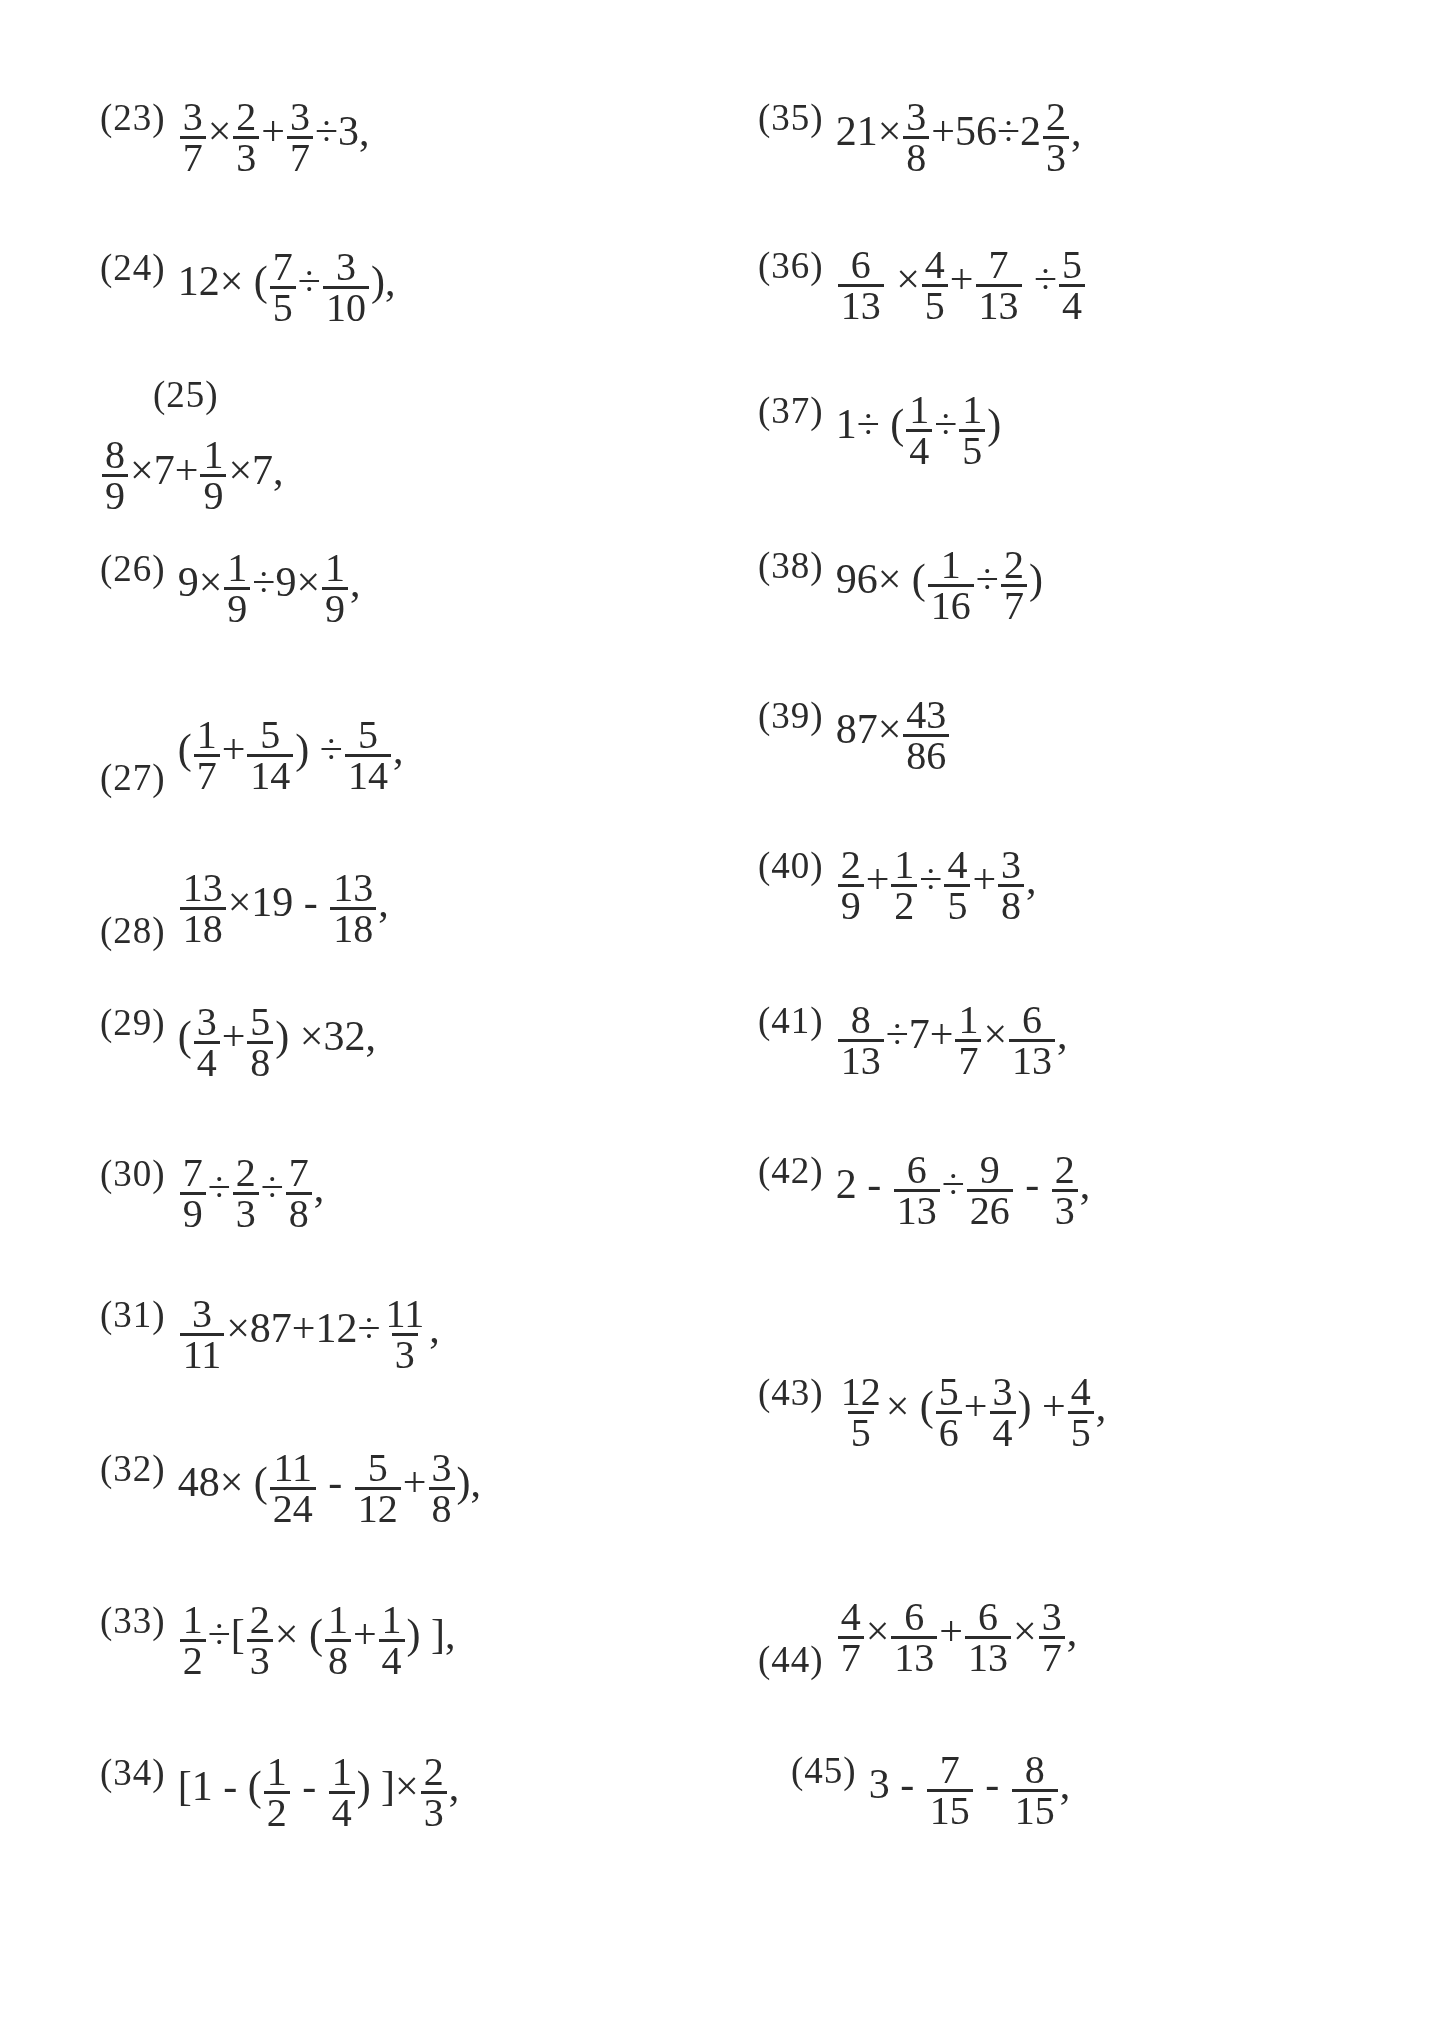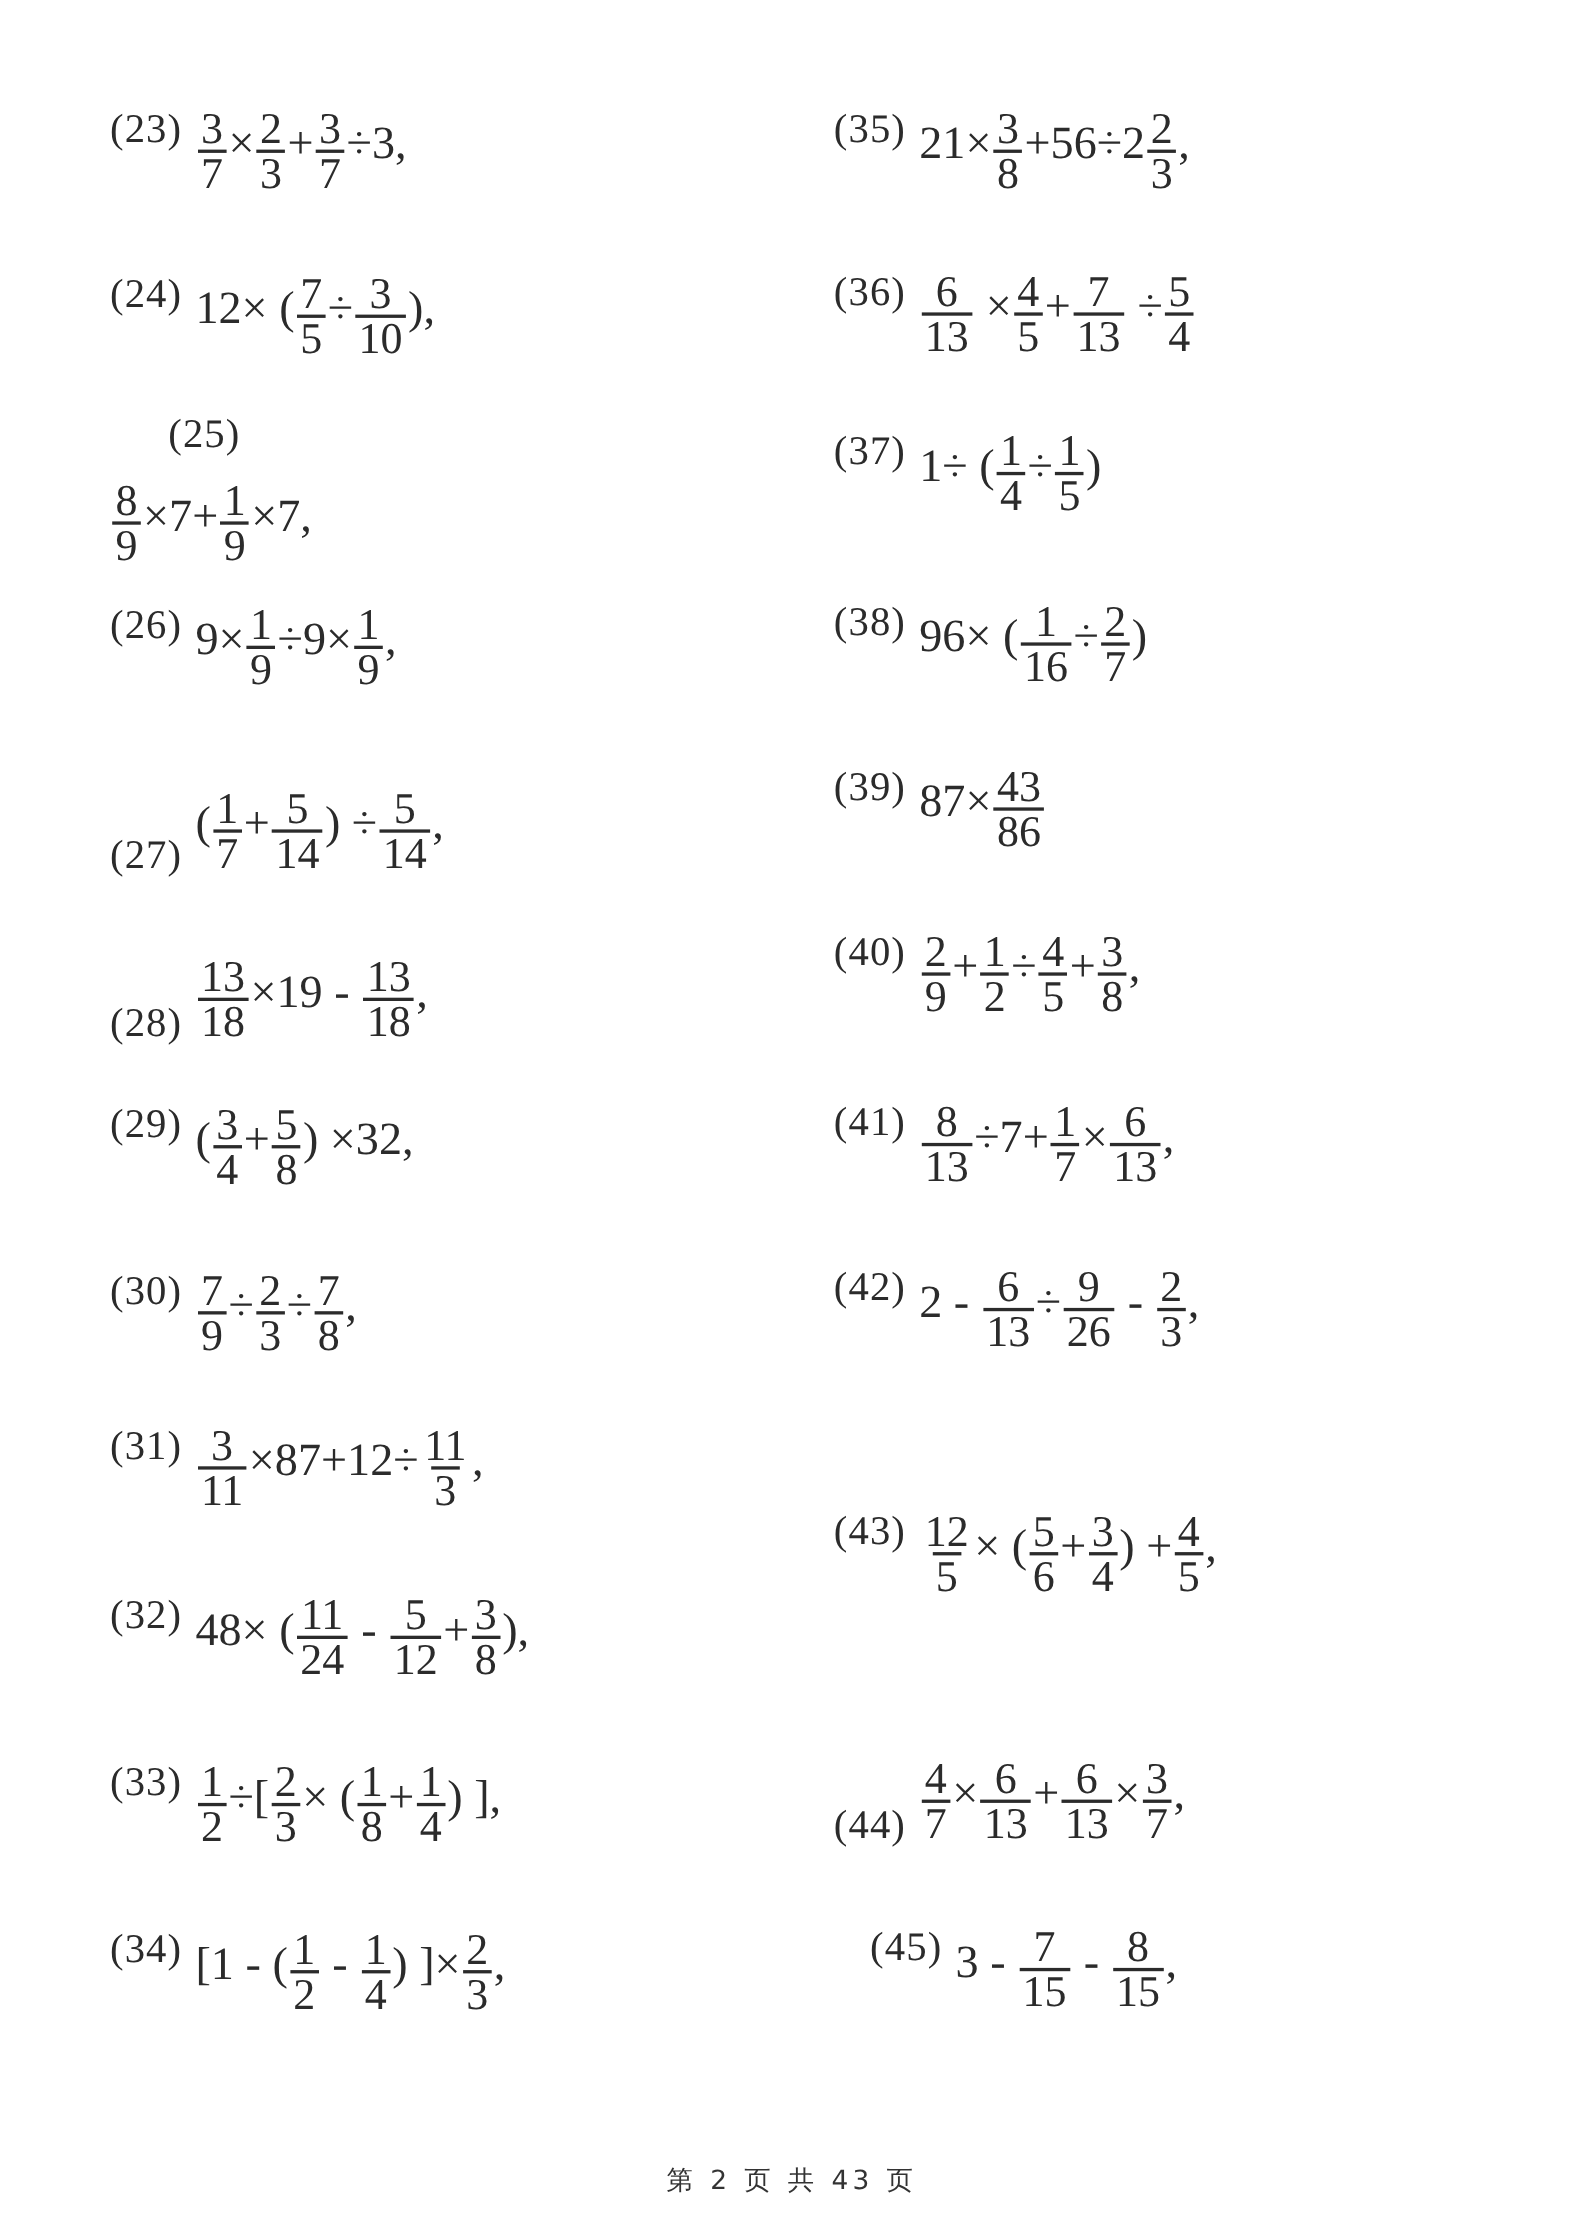--- a/index.html
+++ b/index.html
@@ -23,21 +23,20 @@
   .footer{
     position:absolute;top:1966px;left:0;width:100%;text-align:center;
     font-size:24px;font-family:"DejaVu Sans","Liberation Sans",sans-serif;
     color:#333333;letter-spacing:4px;
   }
 </style>
 </head>
 <body>
 
 <div class="page">
-  <div class="footer">第 2 页 共 43 页</div>
 <div class="problem" style="left: 100px; top: 97px;"><span class="plabel">(23)</span><span class="expr"><span class="frac"><span class="fnum">3</span><span class="fden">7</span></span><span class="tok">×</span><span class="frac"><span class="fnum">2</span><span class="fden">3</span></span><span class="tok">+</span><span class="frac"><span class="fnum">3</span><span class="fden">7</span></span><span class="tok">÷3,</span></span></div>
     <div class="problem" style="left: 100px; top: 247px;"><span class="plabel">(24)</span><span class="expr"><span class="tok">12× (</span><span class="frac"><span class="fnum">7</span><span class="fden">5</span></span><span class="tok">÷</span><span class="frac"><span class="fnum">3</span><span class="fden">10</span></span><span class="tok">),</span></span></div>
     <div class="problem" style="left: 100px; top: 393px; flex-direction: column;"><span class="plabel">(25)</span><span class="expr"><span class="frac"><span class="fnum">8</span><span class="fden">9</span></span><span class="tok">×7+</span><span class="frac"><span class="fnum">1</span><span class="fden">9</span></span><span class="tok">×7,</span></span></div>
     <div class="problem" style="left: 100px; top: 548px;"><span class="plabel">(26)</span><span class="expr"><span class="tok">9×</span><span class="frac"><span class="fnum">1</span><span class="fden">9</span></span><span class="tok">÷9×</span><span class="frac"><span class="fnum">1</span><span class="fden">9</span></span><span class="tok">,</span></span></div>
     <div class="problem label-low" style="left: 100px; top: 715px;"><span class="plabel">(27)</span><span class="expr"><span class="tok">(</span><span class="frac"><span class="fnum">1</span><span class="fden">7</span></span><span class="tok">+</span><span class="frac"><span class="fnum">5</span><span class="fden">14</span></span><span class="tok">) ÷</span><span class="frac"><span class="fnum">5</span><span class="fden">14</span></span><span class="tok">,</span></span></div>
     <div class="problem label-low" style="left: 100px; top: 868px;"><span class="plabel">(28)</span><span class="expr"><span class="frac"><span class="fnum">13</span><span class="fden">18</span></span><span class="tok">×19 - </span><span class="frac"><span class="fnum">13</span><span class="fden">18</span></span><span class="tok">,</span></span></div>
     <div class="problem" style="left: 100px; top: 1002px;"><span class="plabel">(29)</span><span class="expr"><span class="tok">(</span><span class="frac"><span class="fnum">3</span><span class="fden">4</span></span><span class="tok">+</span><span class="frac"><span class="fnum">5</span><span class="fden">8</span></span><span class="tok">) ×32,</span></span></div>
     <div class="problem" style="left: 100px; top: 1153px;"><span class="plabel">(30)</span><span class="expr"><span class="frac"><span class="fnum">7</span><span class="fden">9</span></span><span class="tok">÷</span><span class="frac"><span class="fnum">2</span><span class="fden">3</span></span><span class="tok">÷</span><span class="frac"><span class="fnum">7</span><span class="fden">8</span></span><span class="tok">,</span></span></div>
     <div class="problem" style="left: 100px; top: 1294px;"><span class="plabel">(31)</span><span class="expr"><span class="frac"><span class="fnum">3</span><span class="fden">11</span></span><span class="tok">×87+12÷</span><span class="frac"><span class="fnum">11</span><span class="fden">3</span></span><span class="tok">,</span></span></div>
     <div class="problem" style="left: 100px; top: 1448px;"><span class="plabel">(32)</span><span class="expr"><span class="tok">48× (</span><span class="frac"><span class="fnum">11</span><span class="fden">24</span></span><span class="tok"> - </span><span class="frac"><span class="fnum">5</span><span class="fden">12</span></span><span class="tok">+</span><span class="frac"><span class="fnum">3</span><span class="fden">8</span></span><span class="tok">),</span></span></div>

